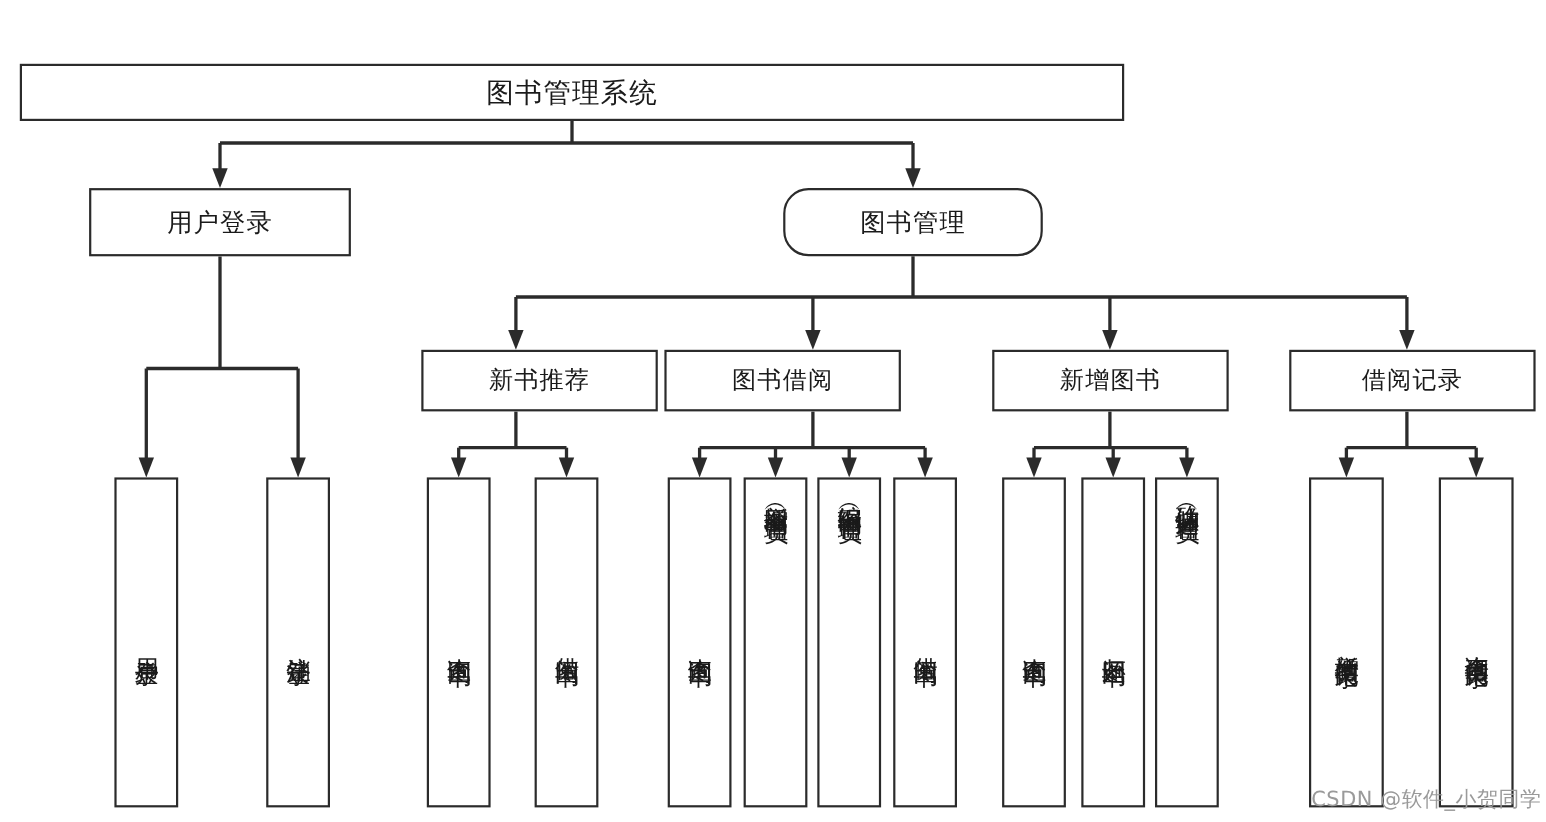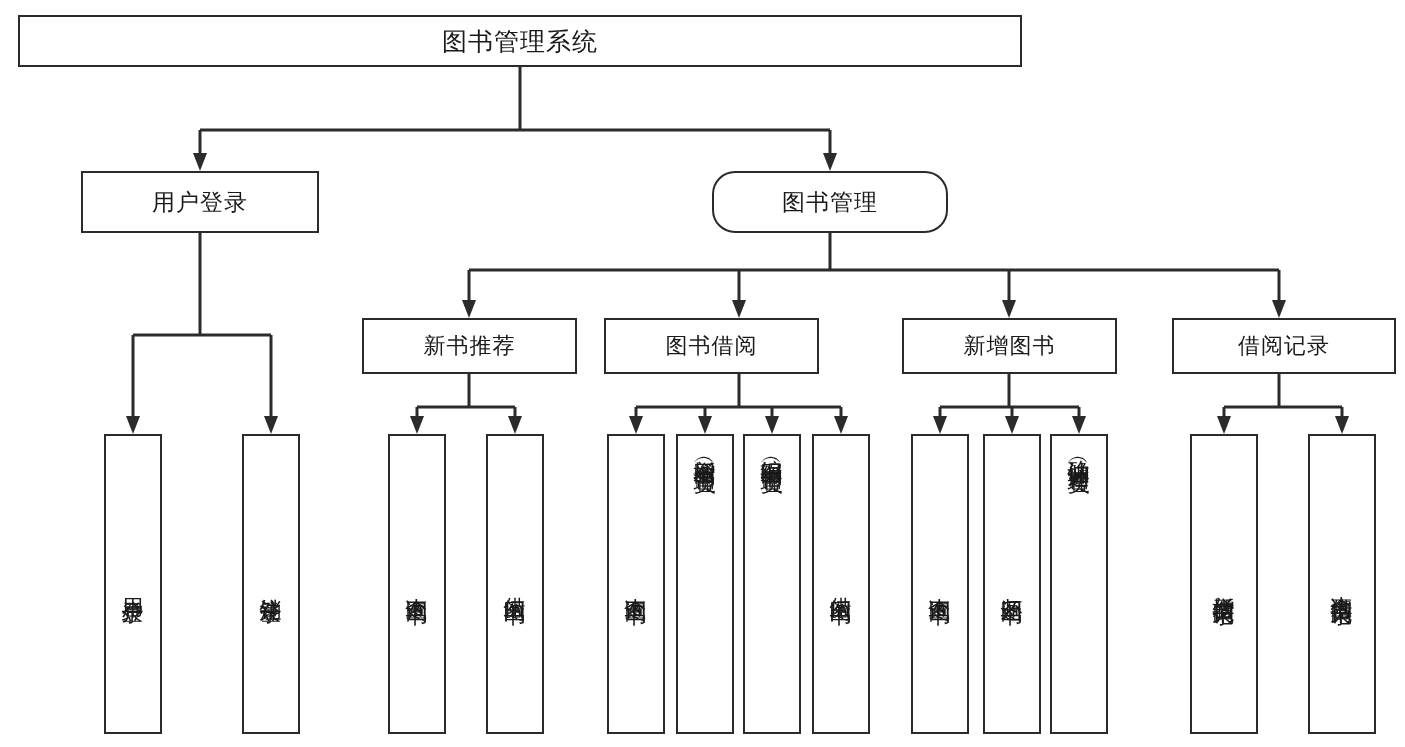--- a/index.html
+++ b/index.html
@@ -30,20 +30,21 @@
     border: 2px solid #2b2b2b;
     background: #ffffff;
     display: flex;
     align-items: center;
     justify-content: center;
     color: #1a1a1a;
   }
   .node.root {
     font-size: 25px;
     letter-spacing: 1px;
+    margin-top: 43px;
   }
   .node.level2 {
     font-size: 23px;
     letter-spacing: 1px;
   }
   .node.level3 {
     font-size: 22px;
     letter-spacing: 1px;
   }
   .node.leaf {
@@ -132,21 +133,21 @@
       <line x1="1224" y1="407" x2="1224" y2="418" stroke="#2b2b2b" stroke-width="3"></line>
       <polygon points="1217,416 1231,416 1224,434" fill="#2b2b2b"></polygon>
       <line x1="1342" y1="407" x2="1342" y2="418" stroke="#2b2b2b" stroke-width="3"></line>
       <polygon points="1335,416 1349,416 1342,434" fill="#2b2b2b"></polygon>
     </svg>
 
   <div id="nodes-layer">
       <div class="node root" style="left: 18px; top: 15px; width: 1004px; height: 52px;">图书管理系统</div>
       <div class="node level2" style="left: 81px; top: 171px; width: 238px; height: 62px;">用户登录</div>
       <div class="node level2" style="left: 712px; top: 171px; width: 236px; height: 62px; border-radius: 23px;">图书管理</div>
-      <div class="node level3" style="left: 362px; top: 318px; width: 215px; height: 56px;">新书推荐</div>
+      <div class="node level3" style="left: 383px; top: 318px; width: 215px; height: 56px;">新书推荐</div>
       <div class="node level3" style="left: 604px; top: 318px; width: 215px; height: 56px;">图书借阅</div>
       <div class="node level3" style="left: 902px; top: 318px; width: 215px; height: 56px;">新增图书</div>
       <div class="node level3" style="left: 1172px; top: 318px; width: 224px; height: 56px;">借阅记录</div>
       <div class="node leaf center" style="left: 104px; top: 434px; width: 58px; height: 300px;">
         <span class="leaf-label">用户登录</span>
       </div>
       <div class="node leaf center" style="left: 242px; top: 434px; width: 58px; height: 300px;">
         <span class="leaf-label">注销登录</span>
       </div>
       <div class="node leaf center" style="left: 388px; top: 434px; width: 58px; height: 300px;">
@@ -177,14 +178,15 @@
         <span class="leaf-label">确认归还（管理员）</span>
       </div>
       <div class="node leaf center" style="left: 1190px; top: 434px; width: 68px; height: 300px;">
         <span class="leaf-label">新增借阅记录</span>
       </div>
       <div class="node leaf center" style="left: 1308px; top: 434px; width: 68px; height: 300px;">
         <span class="leaf-label">查询借阅记录</span>
       </div>
     </div>
 
+  <div class="watermark" style="left: 1192px; top: 714px; color: rgb(154, 154, 154);">CSDN @软件_小贺同学</div>
 
 </div>
 
 </body></html>

